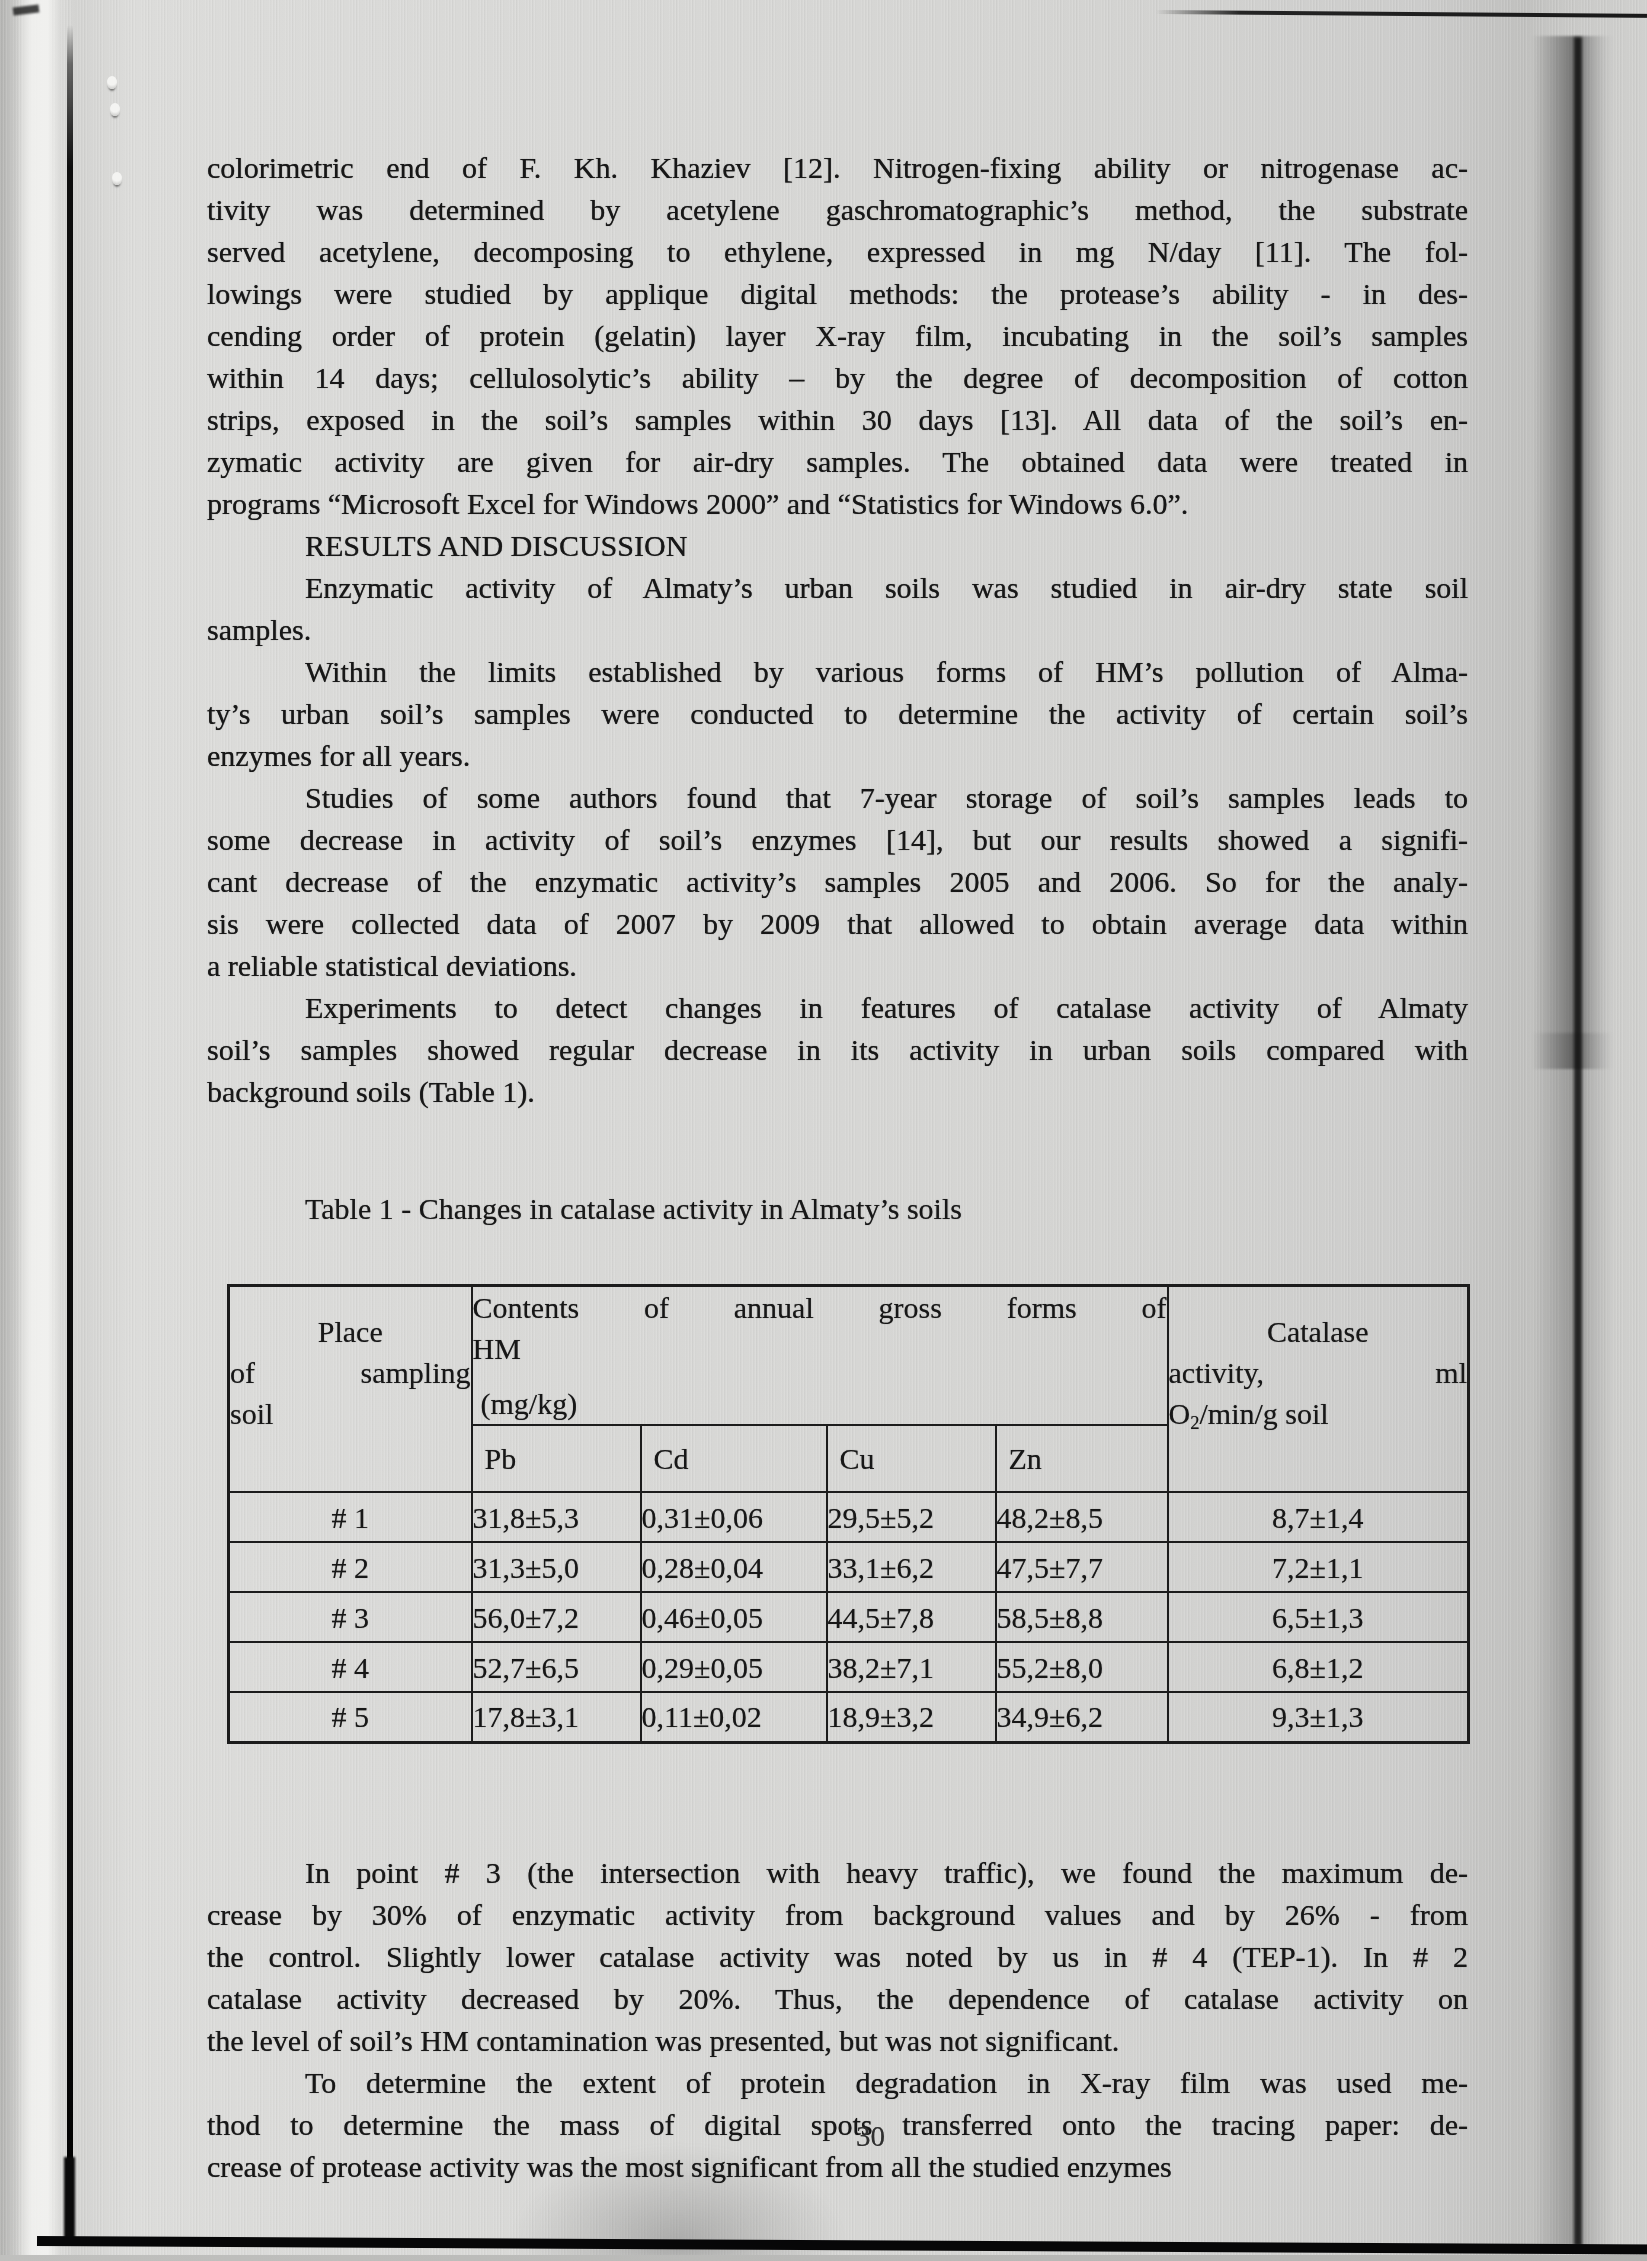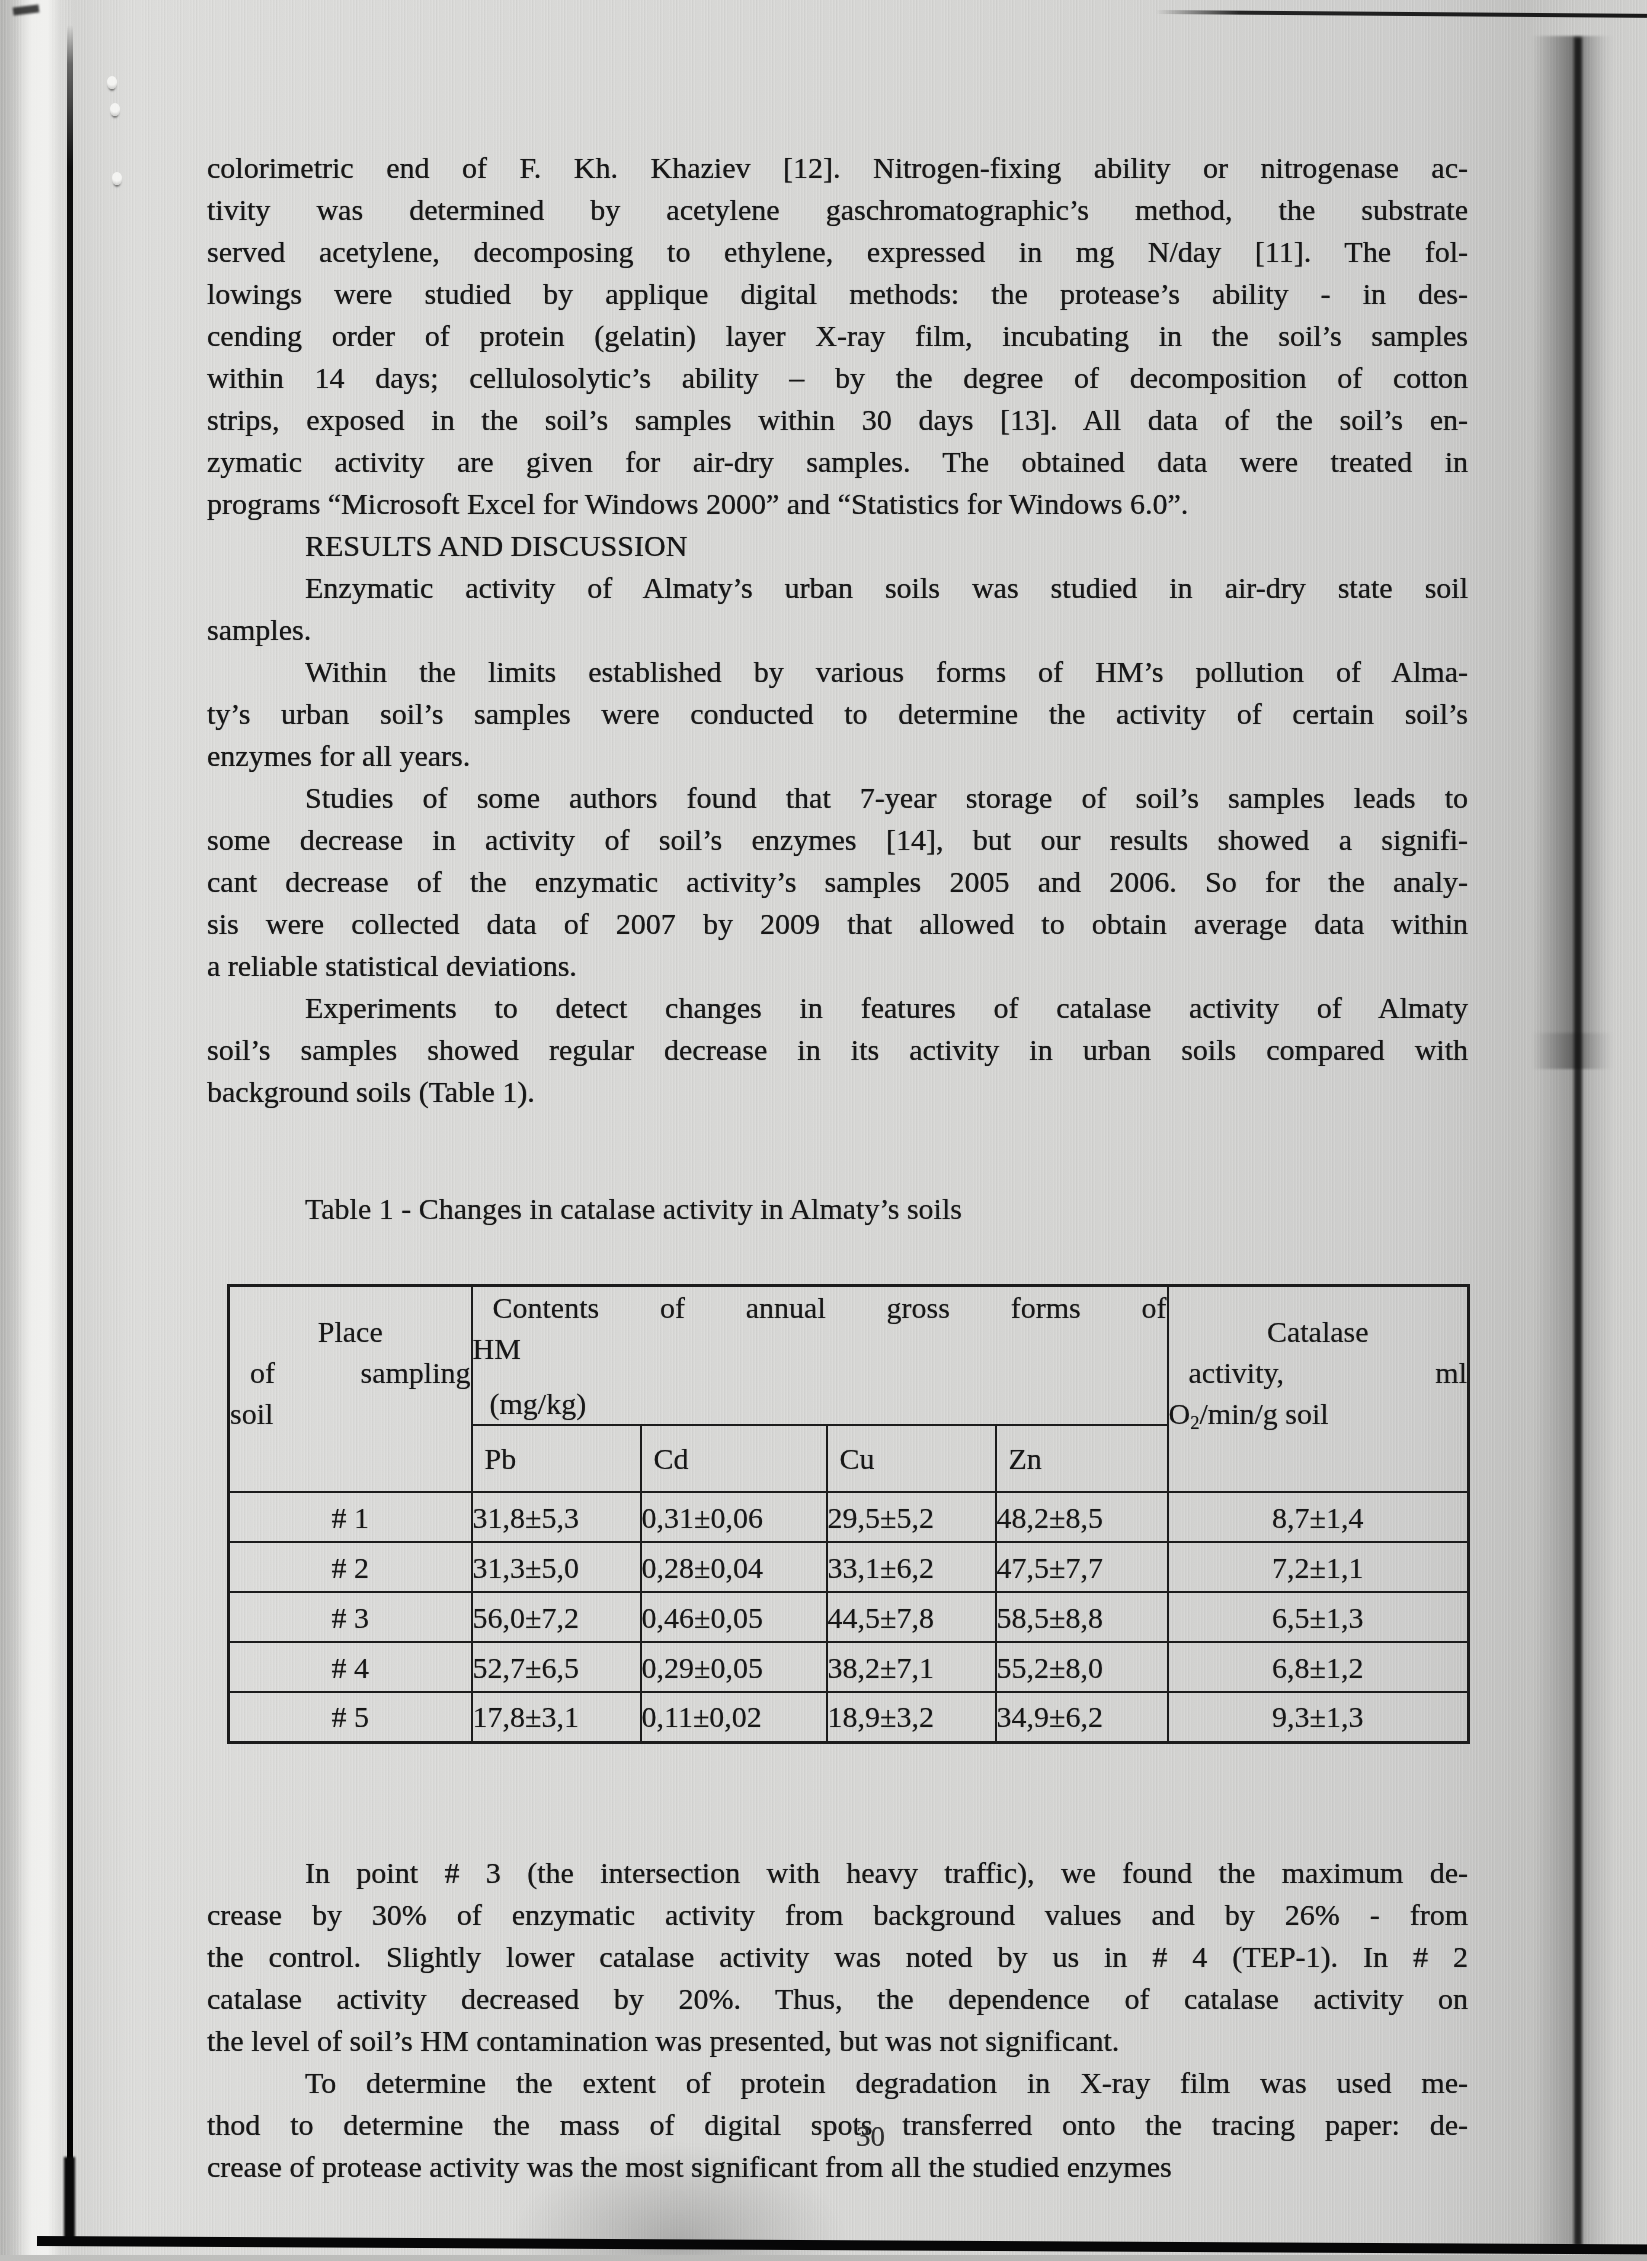--- a/index.html
+++ b/index.html
@@ -63,22 +63,22 @@
   .pagenum{position:absolute;left:782px;top:2120px;width:103px;text-align:right;font-size:29px;color:#303030;
     text-shadow:0 0 0.6px rgba(40,40,40,.6);}
   
   table.cat{position:absolute;left:227px;top:1284px;width:1240px;border-collapse:collapse;
     font-size:30px;line-height:41px;color:#171717;border:3.9px solid #1c1c1c;
     text-shadow:0 0 0.8px rgba(25,25,25,.6);table-layout:fixed;}
   table.cat td{border:2.6px solid #1c1c1c;box-sizing:border-box;vertical-align:top;padding:0;}
   td.hcell{padding:7.8px 9px 0 9px;}
   .hl{text-align:left;}
   .hl.center{text-align:center;text-align-last:center;margin-top:24px;}
-  .hl.just{text-align:justify;text-align-last:justify;margin-left:20px;}
-  .hl.mg{margin-top:14px;padding-left:17px;}
+  .hl.just{text-align:justify;text-align-last:justify;}
+  .hl.mg{margin-top:14px;padding-left:8px;}
   tr.hrow1 td.contents{height:130px;}
   tr.hrow2 td{height:50px;text-align:left;vertical-align:middle;padding:12px;}
   tbody.data td{height:50px;vertical-align:middle;}
   td.cell-place{text-align:center;}
   td.cell-val{text-align:left;padding-left:13px;}
   td.cell-cat{text-align:center;}
   sub{font-size:.62em;vertical-align:-.28em;}
 </style>
 </head>
 <body>

